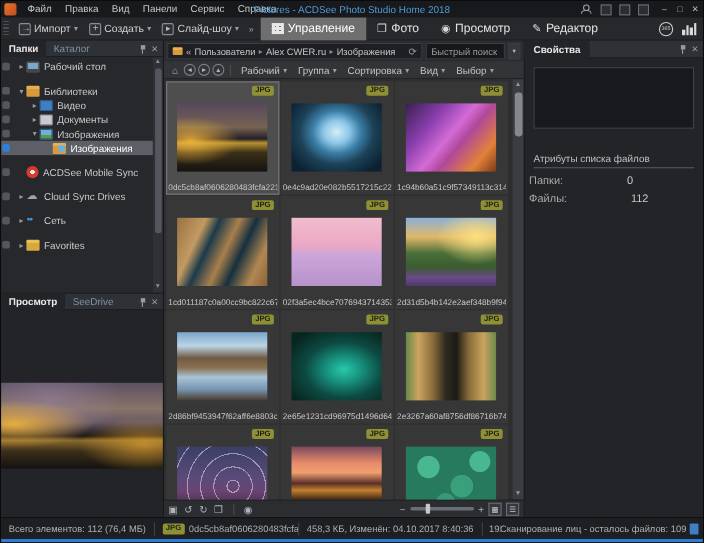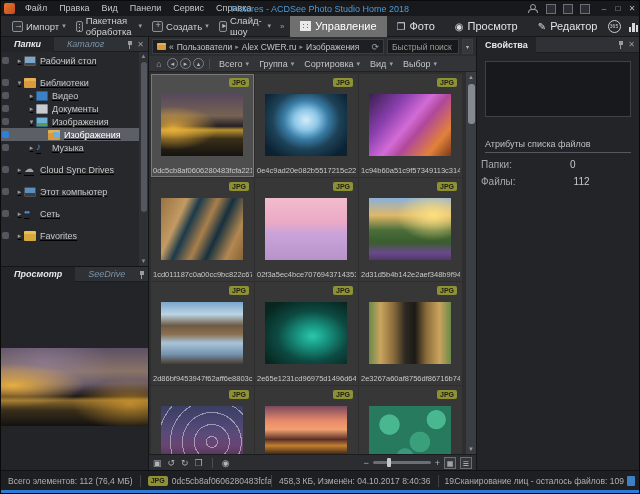--- a/index.html
+++ b/index.html
@@ -39,31 +39,31 @@
   .ic365 { width:13px; height:13px; border:1px solid #cfcfcf; border-radius:50%; color:#cfcfcf; font-size:5px; line-height:11px; text-align:center; }
   .icbars { width:13px; height:11px; display:flex; align-items:flex-end; gap:1px; }
   .icbars i { width:2.5px; background:#d8d8d8; display:block; }
 
   
   .bodyrow { flex:1 1 auto; display:flex; min-height:0; }
 
   
   .leftcol { width:148px; flex:0 0 auto; display:flex; flex-direction:column; border-right:1px solid #141518; background:#27292d; }
   .pane-hdr { height:15px; background:#2e3136; display:flex; align-items:center; font-size:9px; flex:0 0 auto; border-bottom:1px solid #1b1c1f; }
-  .pane-tab { padding:0 13px; line-height:15px; color:#7d93a8; cursor:default;font-style:italic; }
+  .pane-tab { padding:0 7px; line-height:15px; color:#7d93a8; cursor:default; }
   .pane-tab.active { color:#e8e8e8; background:#222428; font-weight:bold; }
   .pane-hdr .hdr-ics { margin-left:auto; display:flex; gap:4px; padding-right:4px; color:#9a9a9a; }
   .pin-ic { width:7px; height:9px; position:relative; }
   .pin-ic:before { content:""; position:absolute; top:1px; left:1.5px; width:4px; height:4px; background:#9a9a9a; }
   .pin-ic:after { content:""; position:absolute; top:5px; left:3px; width:1px; height:4px; background:#9a9a9a; }
   .x-ic { font-size:8px; line-height:9px; color:#9a9a9a; }
 
   .folders { height:230px; display:flex; flex-direction:column; border-bottom:1px solid #141518; }
   .treewrap { flex:1; position:relative; overflow:hidden; background:#26282c; }
-  .tree { position:absolute; top:2px; left:0; right:9px;text-decoration:underline; }
+  .tree { position:absolute; top:2px; left:0; right:9px; }
   .trow { display:flex; align-items:center; height:13px; font-size:9px; color:#c8c8c8; position:relative; padding-left:10px; cursor:default; }
   .trow.gap { margin-top:9px; }
   .trow.sel { background:#5c6066; color:#fff; }
   .esm { position:absolute; left:1px; top:3px; width:7px; height:7px; border-radius:2px; background:#53575d; }
   .trow.sel .esm { background:#2f7fd6; }
   .arr { width:9px; text-align:center; color:#9a9a9a; font-size:7px; flex:0 0 auto; }
   .ind1 { margin-left:4px; } .ind2 { margin-left:16px; } .ind3 { margin-left:28px; }
   .ti { width:12px; height:10px; margin-right:4px; flex:0 0 auto; border-radius:1px; }
   .ti.desktop { background:linear-gradient(180deg,#7ba7c9 0 70%,#44464a 70%); border:1px solid #55585c; }
   .ti.lib { background:linear-gradient(180deg,#e8b054 0 30%,#d89a3c 30%); }
@@ -195,25 +195,20 @@
   </div>
 
   <div class="toolbar">
     <div class="grip"></div>
     <div class="tool-btn">
       <span class="t-ic import"></span>
       <span>Импорт</span>
         <span class="dd">▾</span>
     </div>
     <div class="tool-btn">
-      <span class="t-ic batch"></span>
-      <span>Пакетная обработка</span>
-        <span class="dd">▾</span>
-    </div>
-    <div class="tool-btn">
       <span class="t-ic create"></span>
       <span>Создать</span>
         <span class="dd">▾</span>
     </div>
     <div class="tool-btn">
       <span class="t-ic slide"></span>
       <span>Слайд-шоу</span>
         <span class="dd">▾</span>
     </div>
     <span class="chev">»</span>
@@ -290,37 +285,31 @@
                 <span class="arr ind2">▾</span>
                 <span class="ti images"></span>
                 <span>Изображения</span>
               </div>
             <div class="trow sel">
                 <span class="esm"></span>
                 <span class="arr ind3"></span>
                 <span class="ti imgfold"></span>
                 <span>Изображения</span>
               </div>
-            <div class="trow">
-                <span class="esm"></span>
-                <span class="arr ind2">▸</span>
-                <span class="ti music"></span>
-                <span>Музыка</span>
+            <div class="trow gap">
+                <span class="esm"></span>
+                <span class="arr ind1"></span>
+                <span class="ti mob"></span>
+                <span>ACDSee Mobile Sync</span>
               </div>
             <div class="trow gap">
                 <span class="esm"></span>
                 <span class="arr ind1">▸</span>
                 <span class="ti cloud"></span>
                 <span>Cloud Sync Drives</span>
-              </div>
-            <div class="trow gap">
-                <span class="esm"></span>
-                <span class="arr ind1">▸</span>
-                <span class="ti comp"></span>
-                <span>Этот компьютер</span>
               </div>
             <div class="trow gap">
                 <span class="esm"></span>
                 <span class="arr ind1">▸</span>
                 <span class="ti net"></span>
                 <span>Сеть</span>
               </div>
             <div class="trow gap">
                 <span class="esm"></span>
                 <span class="arr ind1">▸</span>
@@ -367,21 +356,21 @@
         <div class="search-dd">▾</div>
       </div>
 
       <div class="filterrow">
         <span class="nav-ic">⌂</span>
         <span class="nav-circ">◄</span>
         <span class="nav-circ">►</span>
         <span class="nav-circ">▲</span>
         <span class="vsep"></span>
         <span class="filter-btn">
-            <span>Всего</span>
+            <span>Рабочий</span>
             <span class="dd">▾</span>
           </span>
         <span class="filter-btn">
             <span>Группа</span>
             <span class="dd">▾</span>
           </span>
         <span class="filter-btn">
             <span>Сортировка</span>
             <span class="dd">▾</span>
           </span>

